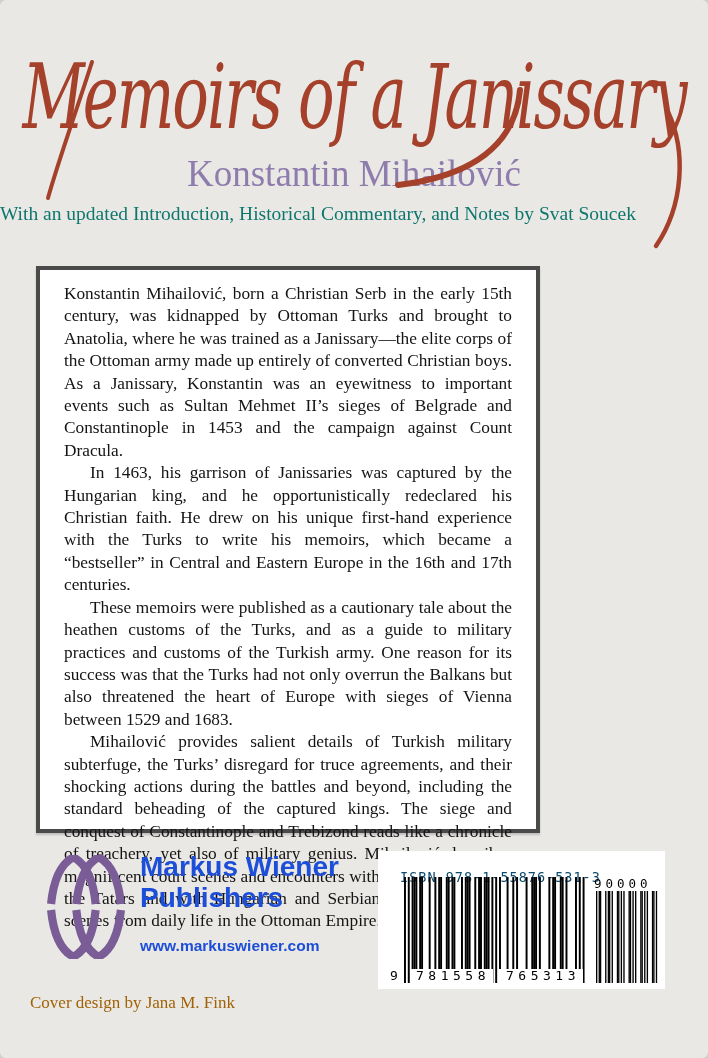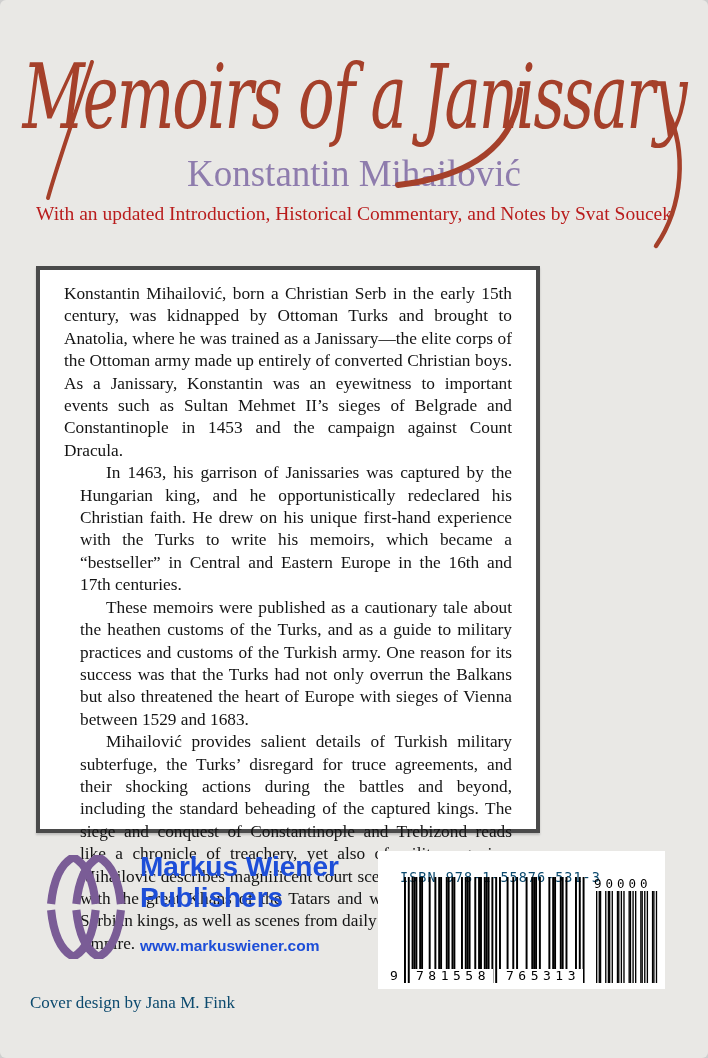--- a/index.html
+++ b/index.html
@@ -29,60 +29,59 @@
   .author{
     position:absolute;top:152px;left:0;width:708px;
     text-align:center;
     font-family:"Liberation Serif", serif;
     font-size:37px;
     color:#8E7CAD;
     z-index:2;
   }
   .subtitle{
     position:absolute;top:203px;left:0;width:708px;
-    text-align:center;
     font-family:"Liberation Serif", serif;
     font-size:19.5px;
-    color:#b91c1c;
+    color:#0f766e;
     z-index:2;
   }
   
   .synopsis-box{
     position:absolute;left:36px;top:266px;width:504px;height:567px;
     box-sizing:border-box;
     background:#ffffff;
     border:4px solid #4A4A4A;
     box-shadow:0 2px 2px rgba(0,0,0,0.18);
     padding:13px 24px 0 24px;
   }
   .synopsis-box p{
     margin:0;
     font-family:"Liberation Serif", serif;
     font-size:17.3px;
     line-height:22.4px;
     color:#141414;
     text-align:justify;
   }
-  .synopsis-box p + p{text-indent:26px;margin-left:16px;}
+  .synopsis-box p + p{text-indent:26px;}
   
   .publisher-block{position:absolute;left:44px;top:851px;}
   .logo-icon{position:absolute;left:0;top:4px;}
   .publisher-text{
     position:absolute;left:96px;top:0;width:260px;
     font-family:"Liberation Sans", sans-serif;
     font-weight:bold;color:#1d4ed8;white-space:nowrap;
   }
   .pub-line1{font-size:28px;line-height:31px;}
   .pub-line2{font-size:28px;line-height:31px;}
   .pub-city{font-size:18.5px;line-height:26px;letter-spacing:1.5px;}
   .pub-site{font-size:15.5px;line-height:26px;margin-top:20px;}
   .credit{
     position:absolute;left:30px;top:993px;
     font-family:"Liberation Serif", serif;
-    font-size:17px;color:#0c4a6e;
+    font-size:17px;color:#a16207;
   }
   
   .barcode-panel{
     position:absolute;left:378px;top:851px;width:287px;height:138px;
     background:#ffffff;
   }
   .isbn-label{
     position:absolute;left:22px;top:18px;
     font-family:"DejaVu Sans Mono", monospace;
     font-size:13.5px;letter-spacing:1px;color:#0c4a6e;

